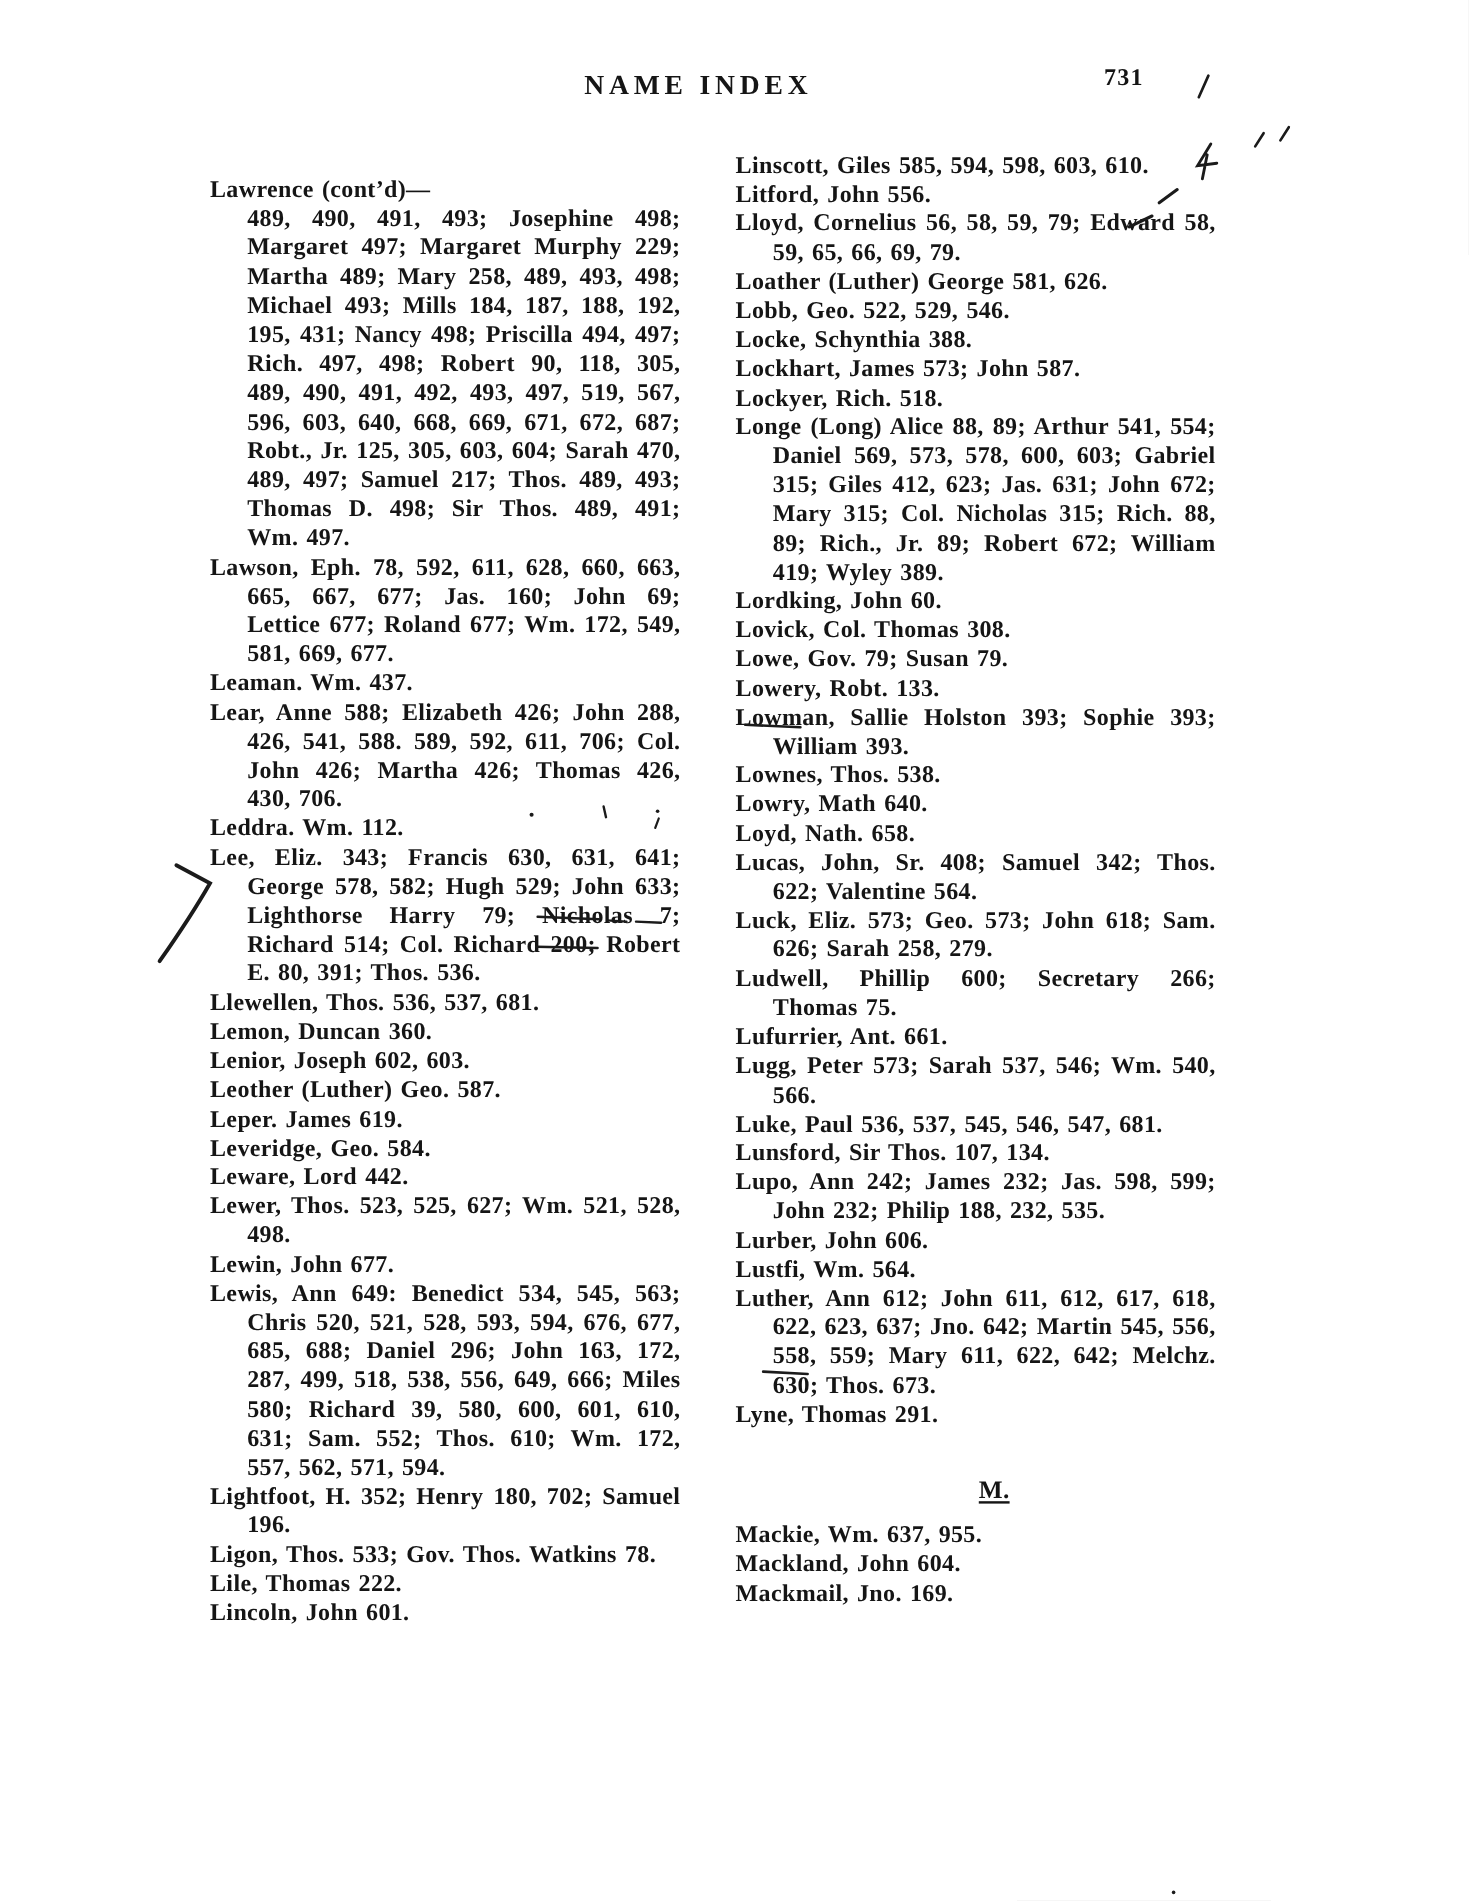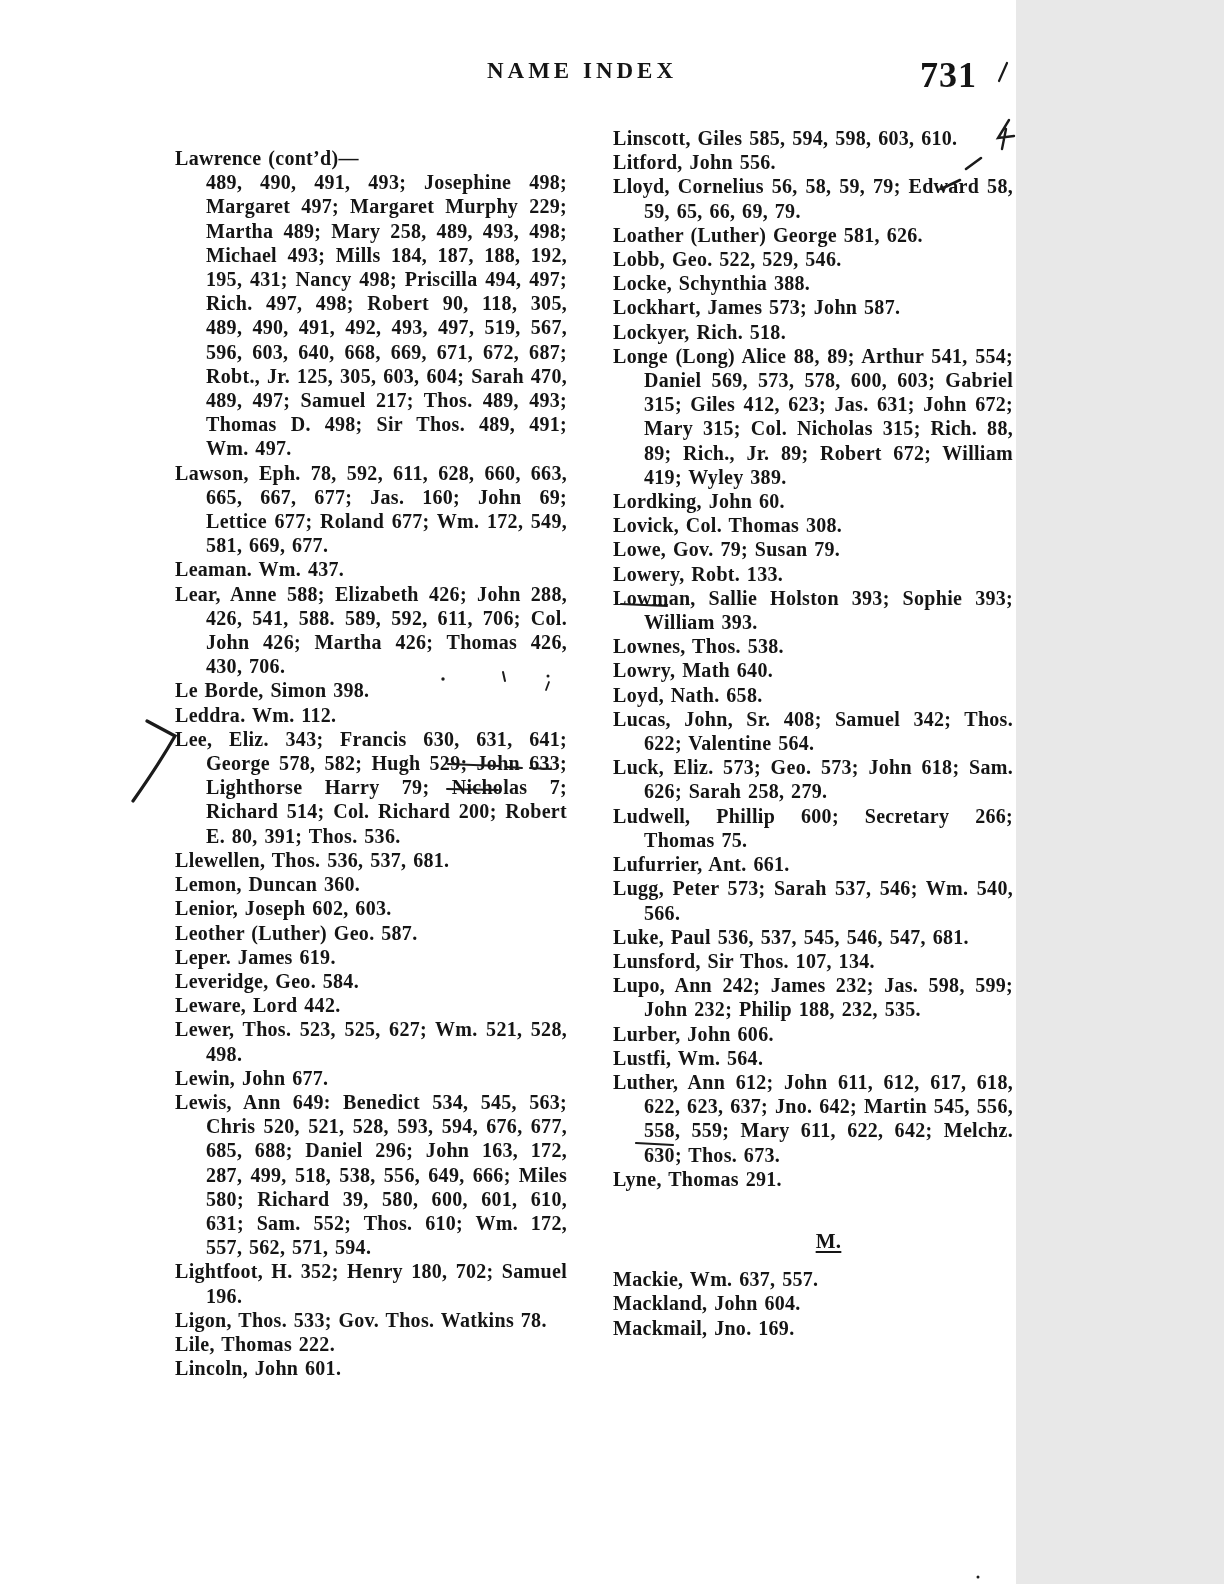--- a/index.html
+++ b/index.html
@@ -1,31 +1,31 @@
 <!DOCTYPE html>
 <html><head>
 <meta charset="utf-8">
 <style>
   html,body { margin:0; padding:0; background:#e8e8e8; }
   .page {
     position:relative;
-    width:1016px; height:1584px;
+    width:1224px; height:1584px;
     background:#ffffff;
     overflow:hidden;
     font-family:"Liberation Serif","DejaVu Serif",serif;
     color:#151515;
   }
   .running-head {
     position:absolute; left:175px; top:58px; width:814px;
     text-align:center;
     font-size:23px; font-weight:700; letter-spacing:4px;
   }
   .page-number {
     position:absolute; left:920px; top:54px;
-    font-size:36px; font-weight:700; letter-spacing:1px;
+    font-size:20px; font-weight:700; letter-spacing:1px;
   }
   .col {
     position:absolute; top:126px;
     text-align:justify;
     font-size:20px; line-height:24.2px; font-weight:700;
     word-spacing:1.5px; letter-spacing:0.3px;
   }
   .col-left  { left:175px; width:392px; }
   .col-right { left:589px; width:400px;margin-left:24px; }
   .entry {
@@ -52,21 +52,20 @@
 
   <div class="running-head">NAME INDEX</div>
   <div class="page-number">731</div>
 
   <div class="col col-left">
     <p class="entry head">Lawrence (cont’d)—</p>
     <p class="entry cont">489, 490, 491, 493; Josephine 498; Margaret 497; Margaret Murphy 229; Martha 489; Mary 258, 489, 493, 498; Michael 493; Mills 184, 187, 188, 192, 195, 431; Nancy 498; Priscilla 494, 497; Rich. 497, 498; Robert 90, 118, 305, 489, 490, 491, 492, 493, 497, 519, 567, 596, 603, 640, 668, 669, 671, 672, 687; Robt., Jr. 125, 305, 603, 604; Sarah 470, 489, 497; Samuel 217; Thos. 489, 493; Thomas D. 498; Sir Thos. 489, 491; Wm. 497.</p>
     <p class="entry">Lawson, Eph. 78, 592, 611, 628, 660, 663, 665, 667, 677; Jas. 160; John 69; Lettice 677; Roland 677; Wm. 172, 549, 581, 669, 677.</p>
     <p class="entry">Leaman. Wm. 437.</p>
     <p class="entry">Lear, Anne 588; Elizabeth 426; John 288, 426, 541, 588. 589, 592, 611, 706; Col. John 426; Martha 426; Thomas 426, 430, 706.</p>
-    <p class="entry">Le Borde, Simon 398.</p>
     <p class="entry">Leddra. Wm. 112.</p>
     <p class="entry">Lee, Eliz. 343; Francis 630, 631, 641; George 578, 582; Hugh 529; John 633; Lighthorse Harry 79; Nicholas 7; Richard 514; Col. Richard 200; Robert E. 80, 391; Thos. 536.</p>
     <p class="entry">Llewellen, Thos. 536, 537, 681.</p>
     <p class="entry">Lemon, Duncan 360.</p>
     <p class="entry">Lenior, Joseph 602, 603.</p>
     <p class="entry">Leother (Luther) Geo. 587.</p>
     <p class="entry">Leper. James 619.</p>
     <p class="entry">Leveridge, Geo. 584.</p>
     <p class="entry">Leware, Lord 442.</p>
     <p class="entry">Lewer, Thos. 523, 525, 627; Wm. 521, 528, 498.</p>
@@ -104,21 +103,21 @@
     <p class="entry">Luke, Paul 536, 537, 545, 546, 547, 681.</p>
     <p class="entry">Lunsford, Sir Thos. 107, 134.</p>
     <p class="entry">Lupo, Ann 242; James 232; Jas. 598, 599; John 232; Philip 188, 232, 535.</p>
     <p class="entry">Lurber, John 606.</p>
     <p class="entry">Lustfi, Wm. 564.</p>
     <p class="entry">Luther, Ann 612; John 611, 612, 617, 618, 622, 623, 637; Jno. 642; Martin 545, 556, 558, 559; Mary 611, 622, 642; Melchz. 630; Thos. 673.</p>
     <p class="entry">Lyne, Thomas 291.</p>
 
     <p class="entry section-letter">M.</p>
 
-    <p class="entry">Mackie, Wm. 637, 557.</p>
+    <p class="entry">Mackie, Wm. 637, 955.</p>
     <p class="entry">Mackland, John 604.</p>
     <p class="entry">Mackmail, Jno. 169.</p>
   </div>
 
   <svg class="marks" width="1224" height="1584" viewBox="0 0 1224 1584">
 
     <path d="M147,721 L175,736 Q159,764 133,801" fill="none" stroke="#1b1b1b" stroke-width="3.2" stroke-linecap="round"></path>
 
     <path d="M1007,63 L999,81" fill="none" stroke="#1b1b1b" stroke-width="2.2" stroke-linecap="round"></path>
 

